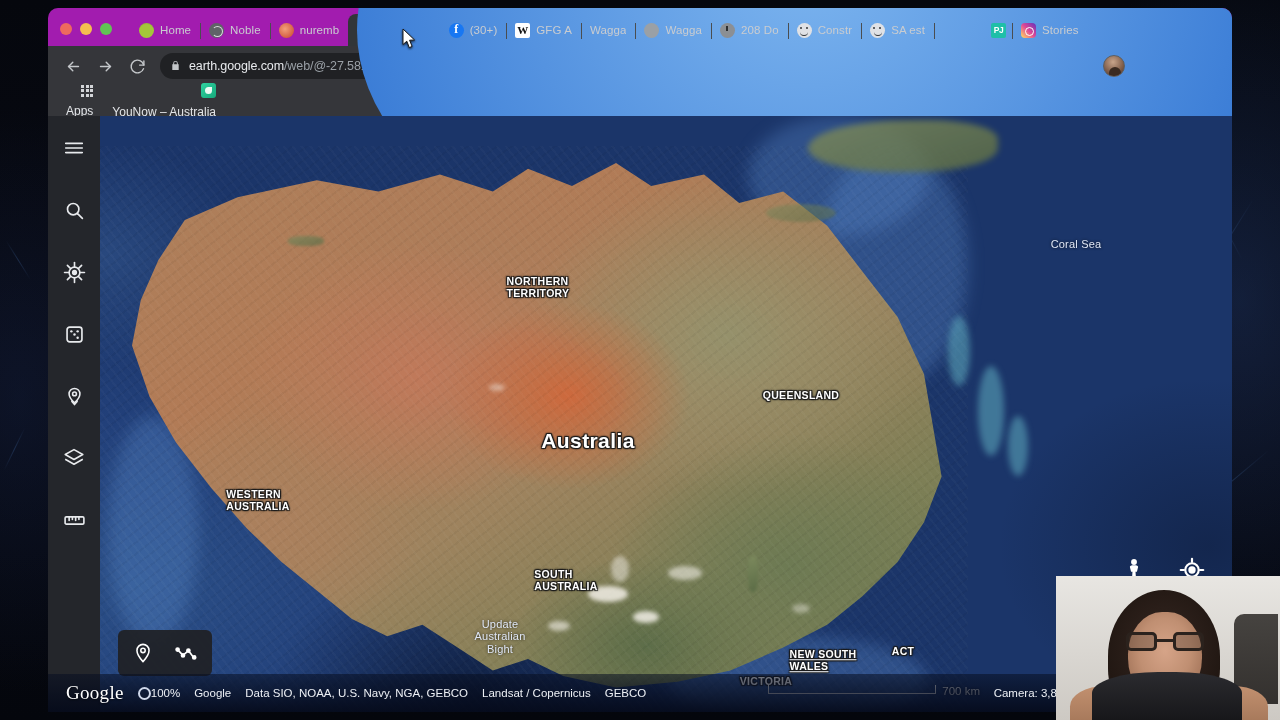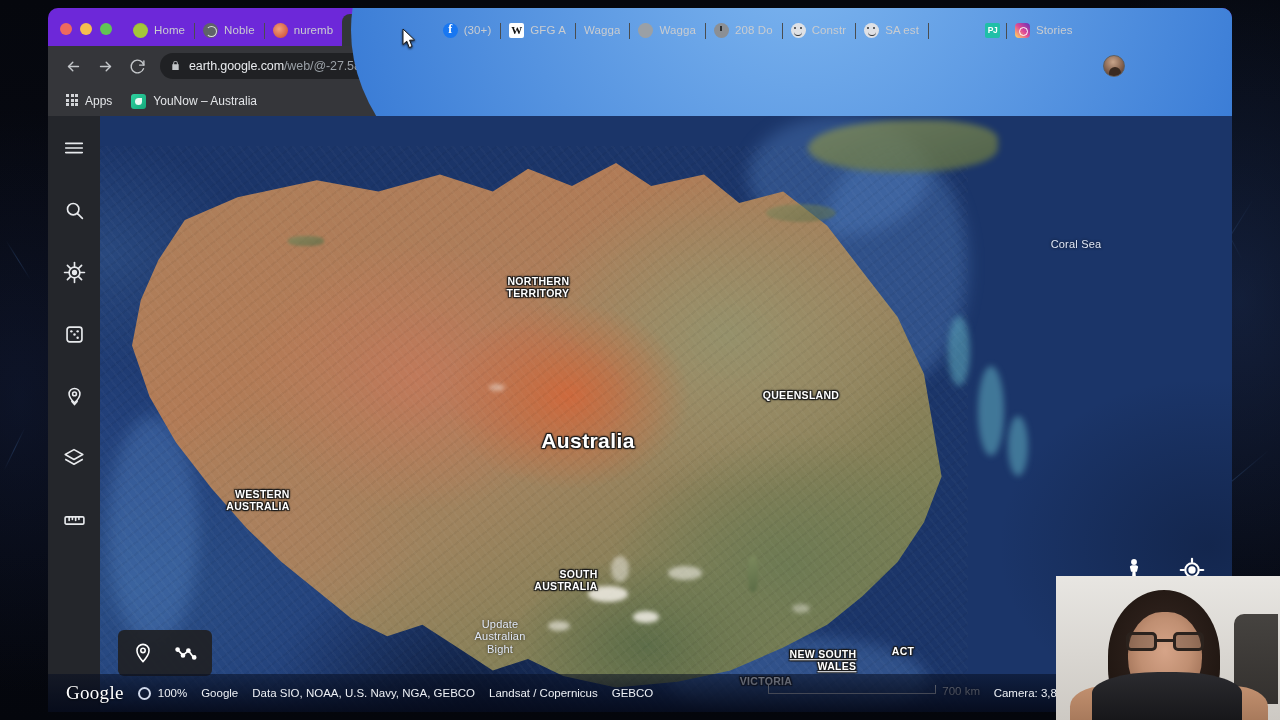--- a/index.html
+++ b/index.html
@@ -39,24 +39,25 @@
     width: 1184px; height: 704px;
     background: #202124;
     border-radius: 10px 10px 0 0;
     overflow: hidden;
   }
 
   
   .tabstrip {
     position: relative;
     height: 38px;
-    background: #6d28d9;
+    background: #a21caf;
     display: flex;
     align-items: flex-end;
     padding-left: 8px;
+    gap: 6px;
   }
   .traffic {
     display: flex; align-items: center; gap: 8px;
     padding: 0 12px 11px 4px;
   }
   .dot { width: 12px; height: 12px; border-radius: 50%; }
   .dot.red { background: #ed6a5e; }
   .dot.yellow { background: #f4bf4f; }
   .dot.green { background: #61c454; }
 
@@ -195,21 +196,21 @@
   
   .bookmarks {
     height: 30px;
     background: #35363a;
     display: flex; align-items: center;
     padding: 0 12px;
     gap: 7px;
     font-size: 12px;
     color: #e3e5e8;
   }
-  .bm { display: flex; align-items: flex-start; gap: 7px; padding: 2px 6px; border-radius: 4px; }
+  .bm { display: flex; align-items: flex-end; gap: 7px; padding: 2px 6px; border-radius: 4px; flex-direction: column; }
   .grid-icon { display: grid; grid-template-columns: repeat(3, 3px); gap: 1.5px; }
   .grid-icon i { width: 3px; height: 3px; background: #d3d5d8; display:block;}
   .bm-fav { width: 15px; height: 15px; border-radius: 3px; background: linear-gradient(135deg,#2fd3a0,#16a97c); position: relative;}
   .bm-fav::after{content:"";position:absolute;left:4px;top:4px;width:7px;height:7px;background:#eafaf3;border-radius:50% 0 50% 50%;}
   .bm-right { margin-left: auto; display: flex; align-items: center; gap: 9px; }
   .bm-sep { width: 1px; height: 16px; background: #55585c; }
   .rl-icon { width: 15px; height: 15px; border: 1.4px solid #d3d5d8; border-radius: 2px; display:flex; flex-direction:column; justify-content:center; gap:1.6px; padding:0 2px;}
   .rl-icon i { height: 1.4px; background: #d3d5d8; display:block;}
 
   
@@ -293,21 +294,21 @@
     position: absolute;
     background: linear-gradient(160deg, #7d8a5e, #5a6b45);
     filter: blur(1.5px);
   }
 
   
   .maplabel {
     position: absolute;
     color: #ffffff;
     font-weight: bold;
-    text-align: right;
+    text-align: left;
     line-height: 1.12;
     letter-spacing: .3px;
     text-shadow:
       -1px -1px 1px #1a1a1a, 1px -1px 1px #1a1a1a,
       -1px  1px 1px #1a1a1a, 1px  1px 1px #1a1a1a,
        0 0 3px rgba(0,0,0,.9);
     white-space: pre-line;
     pointer-events: none;
   }
   .maplabel.country { font-size: 21px; letter-spacing: .4px; }
@@ -405,21 +406,21 @@
     font-size: 11.5px;
     white-space: nowrap;
   }
   .google-wm {
     font-family: "Liberation Serif", serif;
     font-size: 19px;
     letter-spacing: .3px;
     color: #fff;
     text-shadow: 0 1px 2px rgba(0,0,0,.7);
   }
-  .pct-wrap { display: flex; align-items: center; gap: 7px; }
+  .pct-wrap { display: flex; align-items: center; }
   .pct-ring {
     width: 13px; height: 13px; border-radius: 50%;
     border: 2px solid #cfd8ea;
   }
   .attrib .camera { margin-left: auto; margin-right: 18px; }
 
   
   .webcam {
     position: absolute;
     right: 0; bottom: 0;

